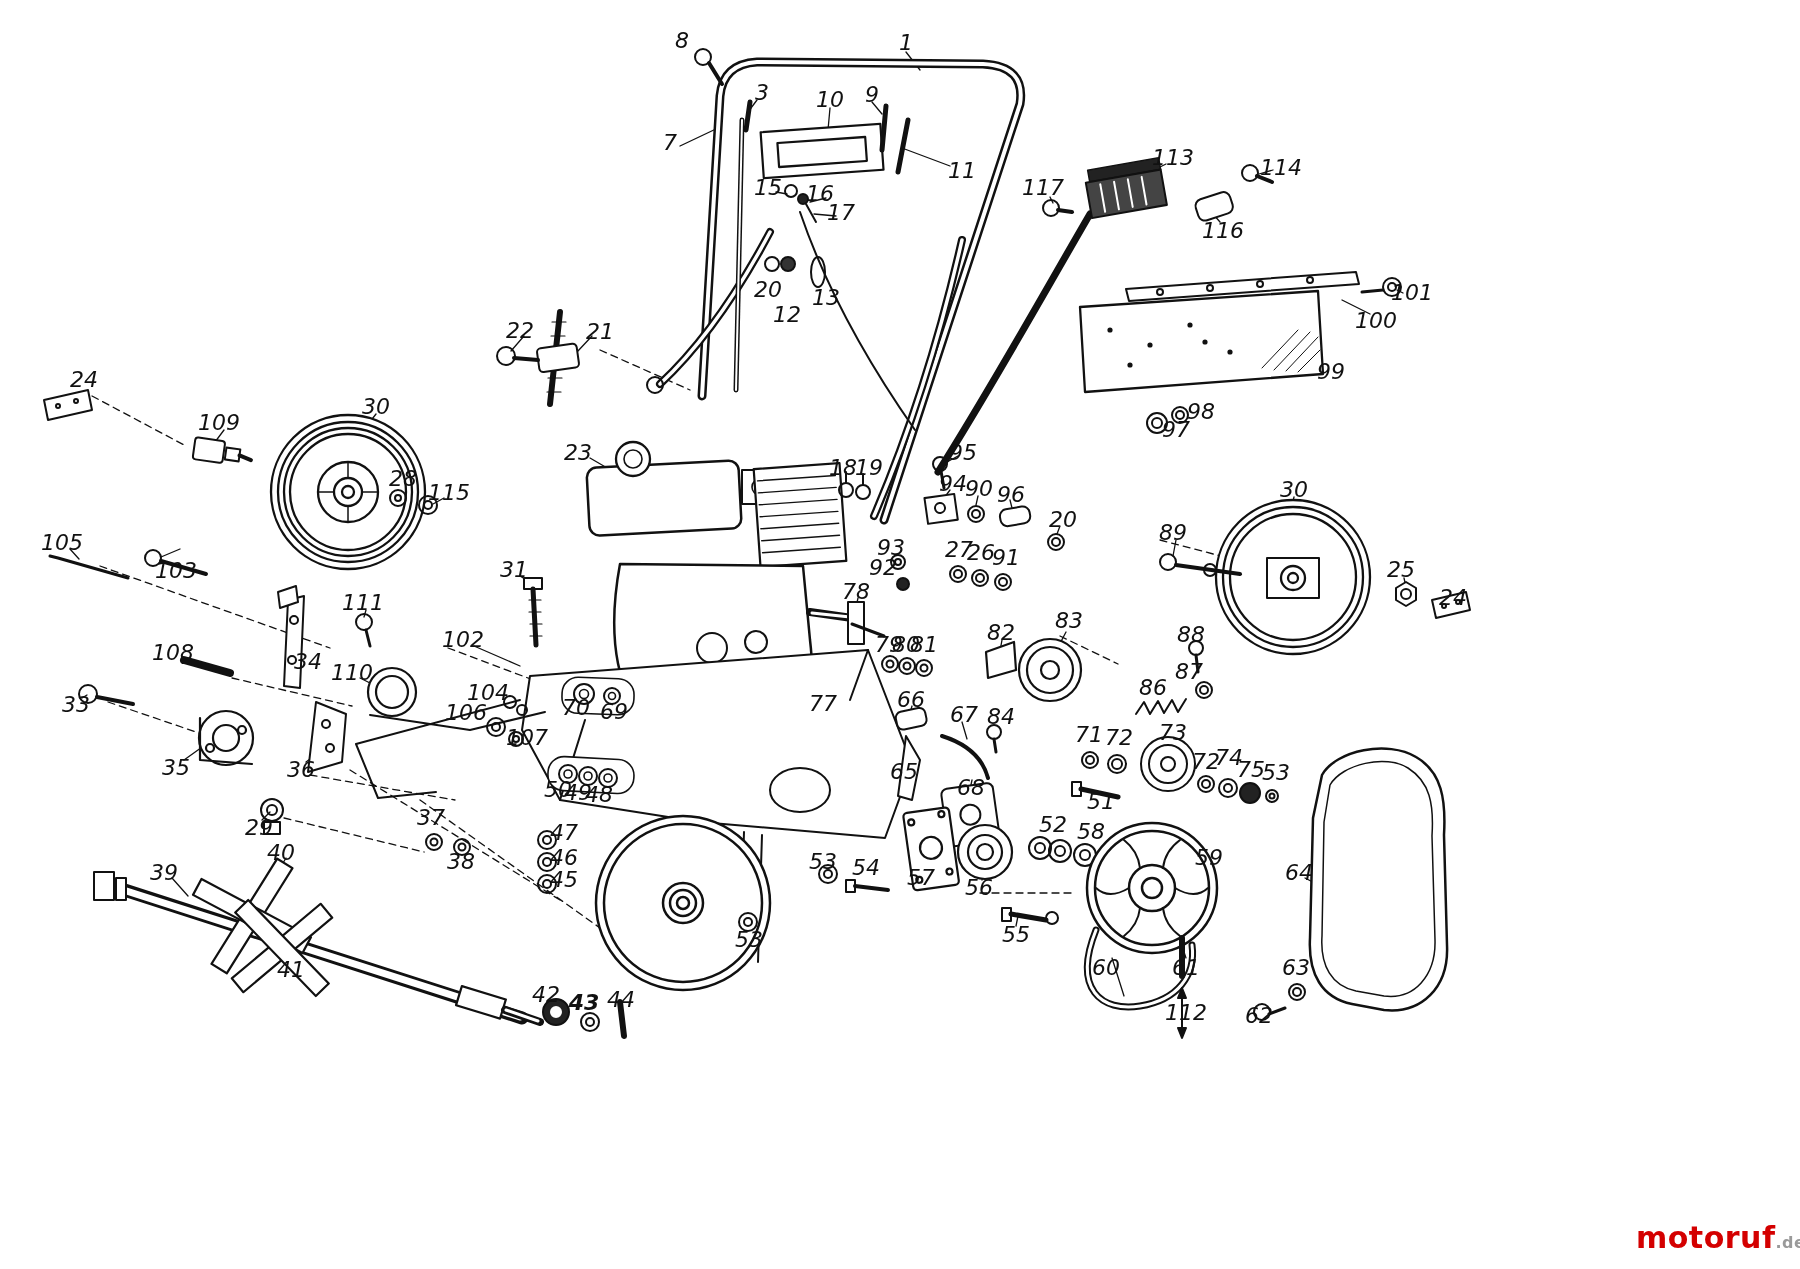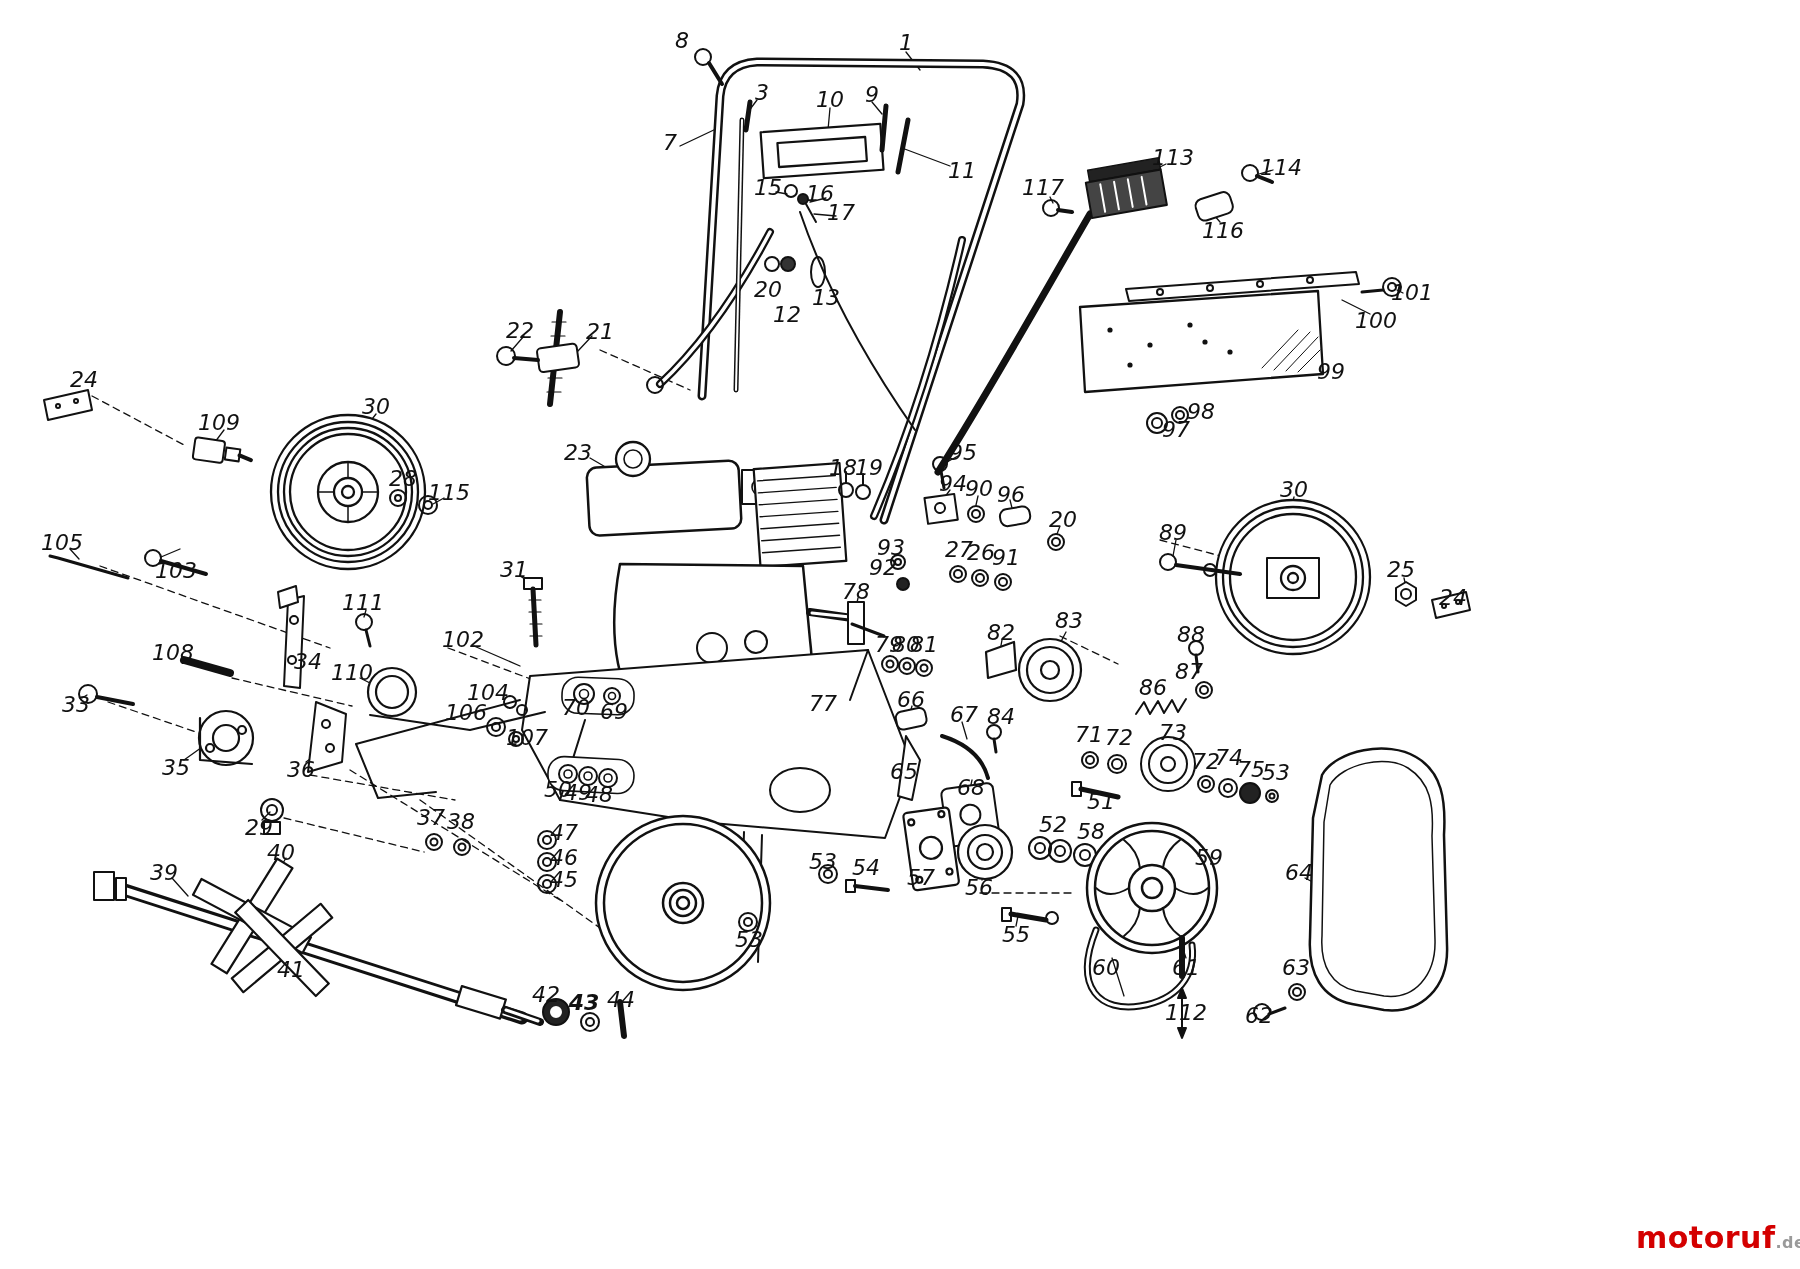--- a/index.html
+++ b/index.html
@@ -597,21 +597,21 @@
       <span class="plabel" style="left: 1001px; top: 716px;">84</span>
       <span class="plabel" style="left: 1206px; top: 761px;">72</span>
       <span class="plabel" style="left: 1229px; top: 757px;">74</span>
       <span class="plabel" style="left: 1251px; top: 769px;">75</span>
       <span class="plabel" style="left: 1276px; top: 772px;">53</span>
       <span class="plabel" style="left: 558px; top: 789px;">50</span>
       <span class="plabel" style="left: 578px; top: 792px;">49</span>
       <span class="plabel" style="left: 599px; top: 794px;">48</span>
       <span class="plabel" style="left: 259px; top: 827px;">29</span>
       <span class="plabel" style="left: 431px; top: 817px;">37</span>
-      <span class="plabel" style="left: 461px; top: 821px; font-style: italic;">38</span>
+      <span class="plabel" style="left: 461px; top: 861px; font-style: italic;">38</span>
       <span class="plabel" style="left: 1101px; top: 801px;">51</span>
       <span class="plabel" style="left: 1053px; top: 824px;">52</span>
       <span class="plabel" style="left: 1091px; top: 831px;">58</span>
       <span class="plabel" style="left: 281px; top: 852px;">40</span>
       <span class="plabel" style="left: 564px; top: 832px;">47</span>
       <span class="plabel" style="left: 564px; top: 857px;">46</span>
       <span class="plabel" style="left: 564px; top: 879px;">45</span>
       <span class="plabel" style="left: 823px; top: 861px;">53</span>
       <span class="plabel" style="left: 866px; top: 867px;">54</span>
       <span class="plabel" style="left: 921px; top: 877px;">57</span>

